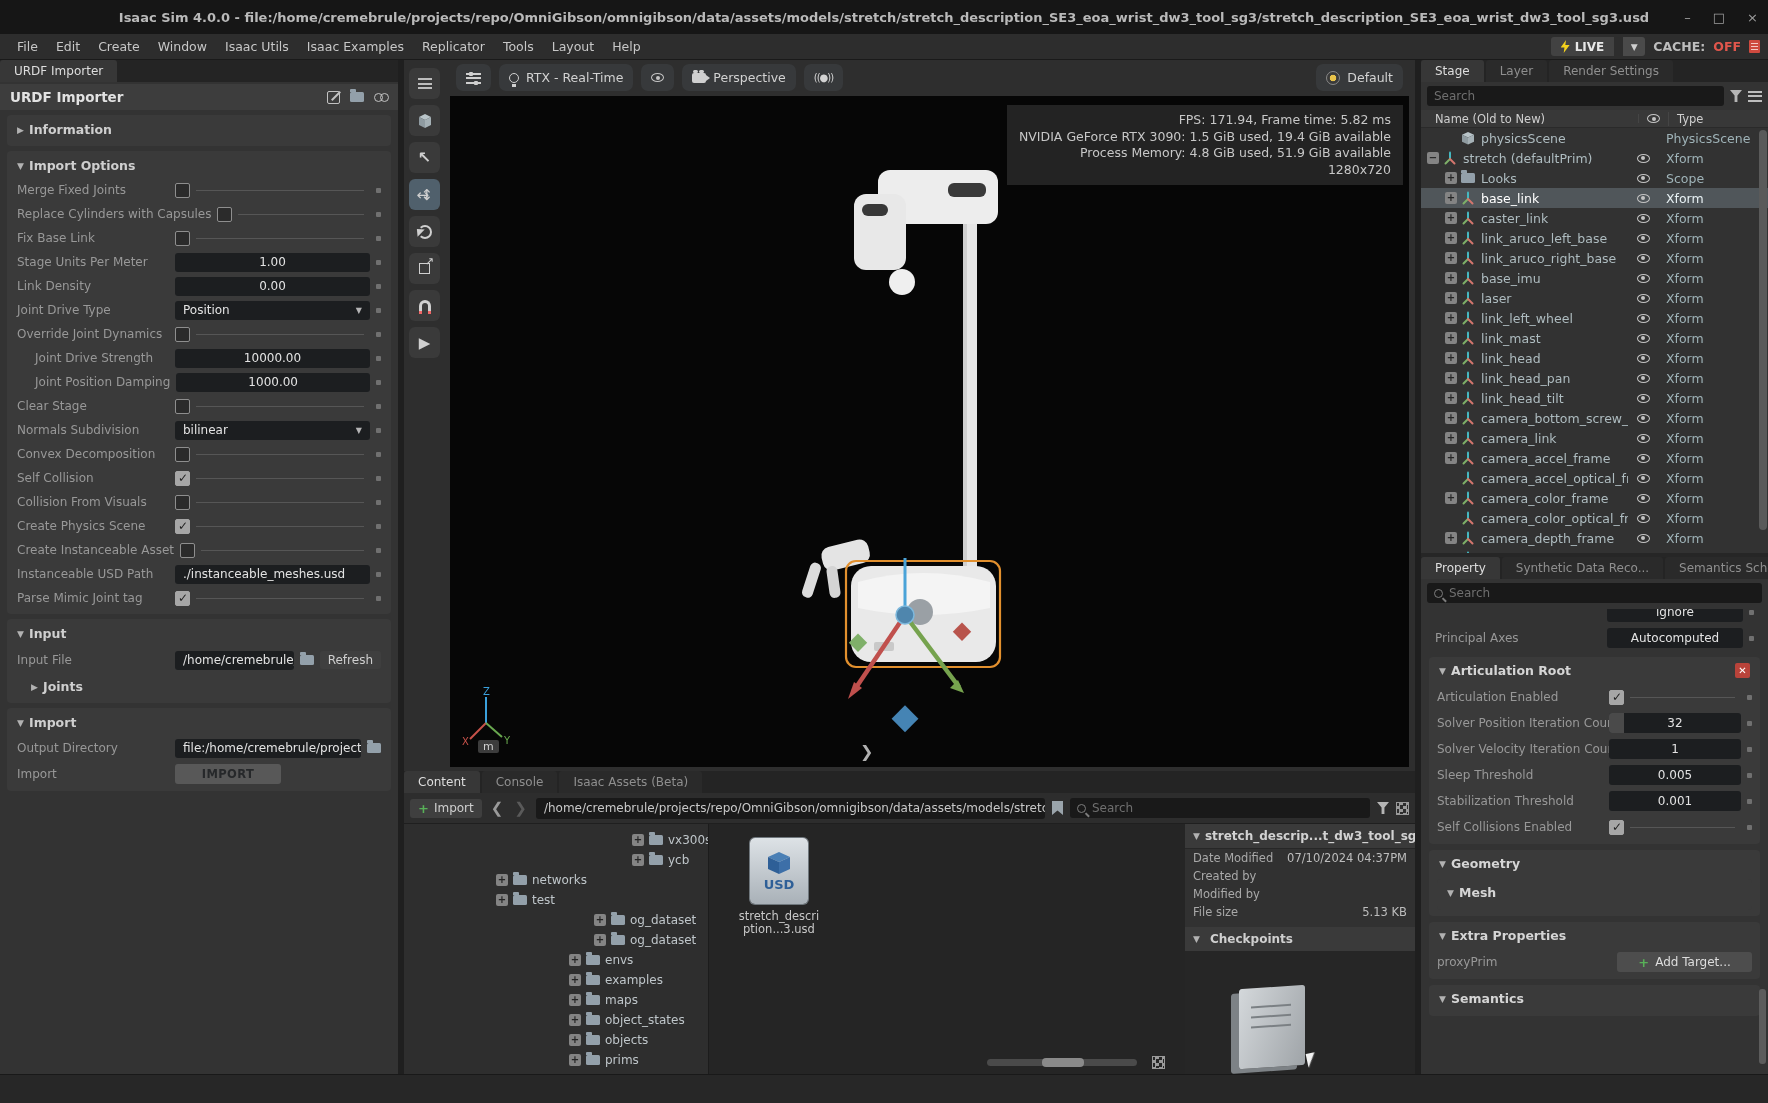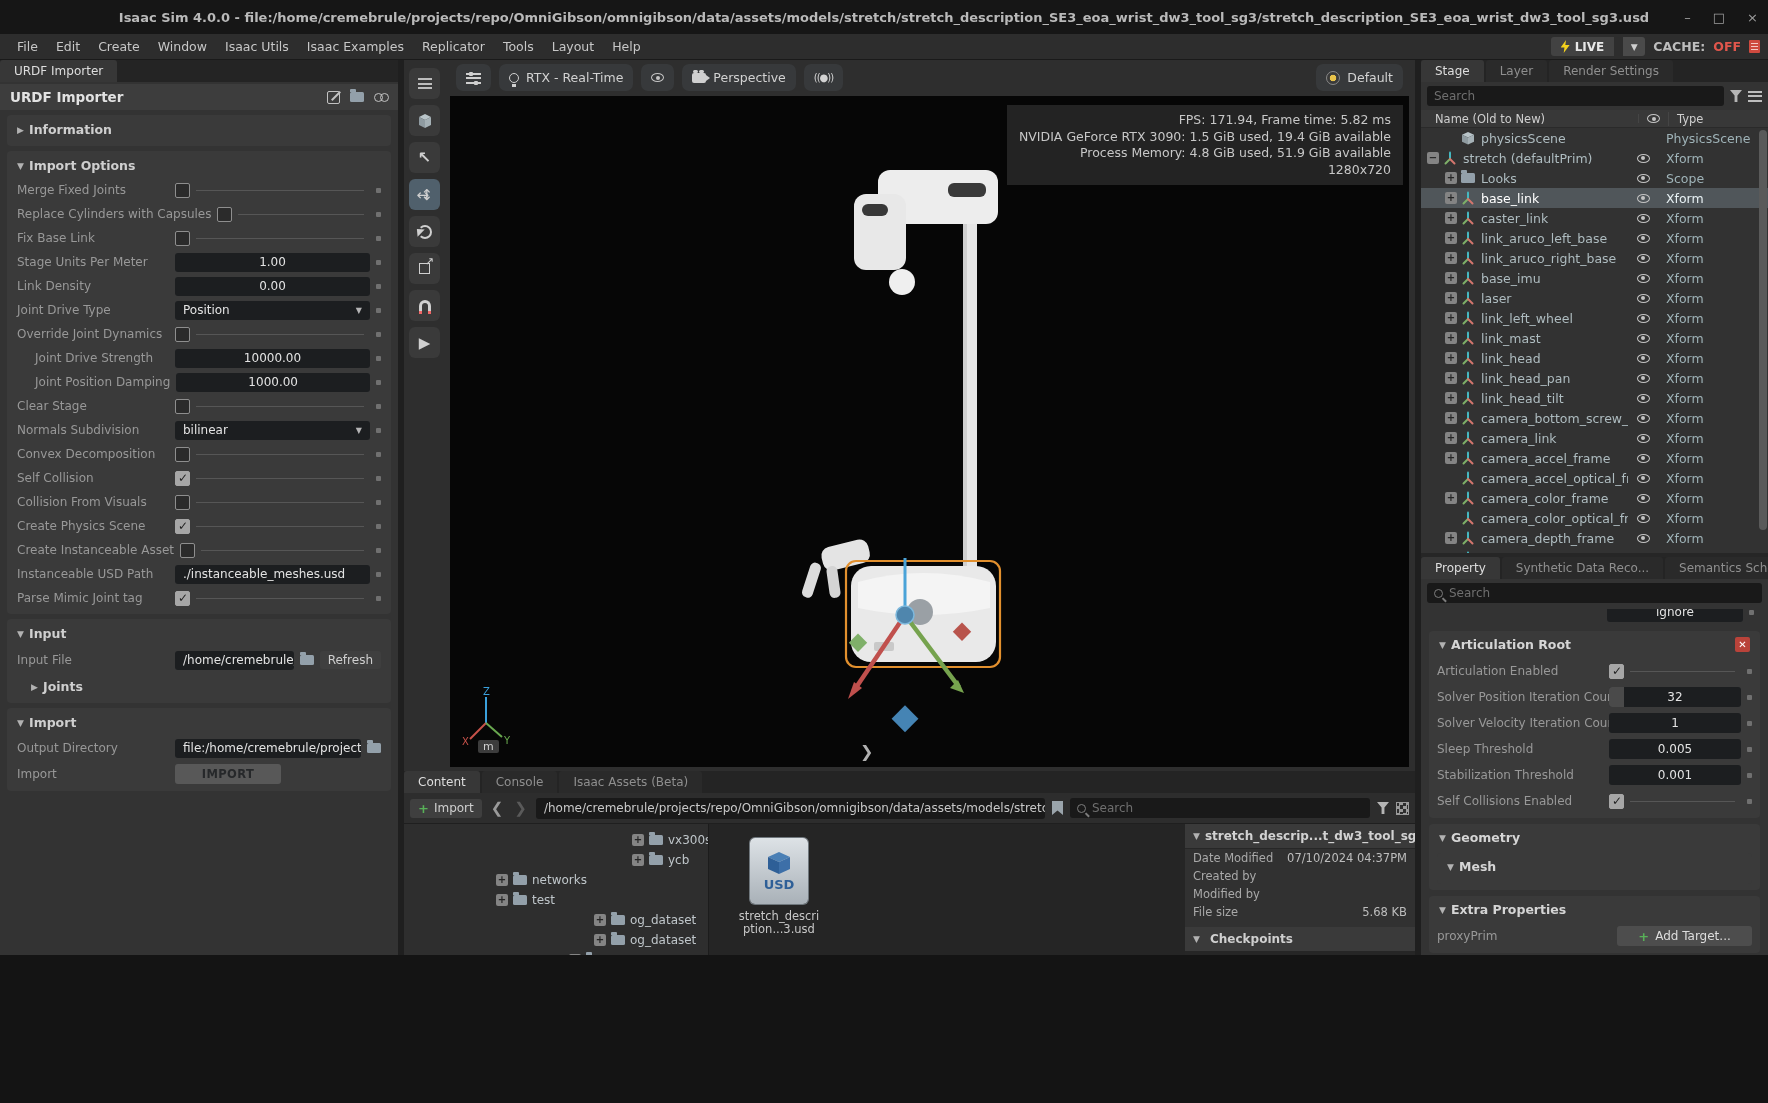--- a/index.html
+++ b/index.html
@@ -1,17 +1,17 @@
 <!DOCTYPE html>
 <html><head>
 <meta charset="utf-8">
 <style>
   html,body{margin:0;padding:0;background:#141414;}
   *{box-sizing:border-box;font-family:"DejaVu Sans","Liberation Sans",sans-serif;}
-  #root{position:relative;width:1768px;height:955px;background:#202020;overflow:hidden;color:#c9c9c9;font-size:12px;}
+  #root{position:relative;width:1768px;height:1103px;background:#202020;overflow:hidden;color:#c9c9c9;font-size:12px;}
 
   
   #titlebar{position:absolute;left:0;top:0;width:1768px;height:34px;background:#161616;display:flex;align-items:center;justify-content:center;}
   #titlebar .ttl{font-size:13px;font-weight:600;color:#b9b9b9;white-space:nowrap;overflow:hidden;max-width:1620px;}
   .winbtns{position:absolute;right:10px;top:0;height:34px;display:flex;gap:22px;align-items:center;color:#9d9d9d;font-size:13px;}
   #menubar{position:absolute;left:0;top:34px;width:1768px;height:26px;background:#2d2d2d;display:flex;align-items:center;padding:0 8px;border-bottom:1px solid #1a1a1a;}
   .menu-item{padding:0 9px;color:#c7c7c7;font-size:12.5px;}
   #menubar .right{margin-left:auto;display:flex;align-items:center;gap:8px;}
   .live-pill{display:flex;align-items:center;gap:5px;background:#424242;border-radius:3px 0 0 3px;padding:2px 10px;height:19px;}
   .live-txt{color:#e8e8e8;font-weight:700;font-size:12px;}
@@ -1049,20 +1049,25 @@
         </div>
       </div>
       <div id="prop-scroll">
         <div class="cutrow">
           <div class="prow">
             <span class="plabel"></span>
             <span class="pfield">ignore</span>
             <span class="dot"></span>
           </div>
         </div>
+        <div class="prow">
+          <span class="plabel">Principal Axes</span>
+          <span class="pfield">Autocomputed</span>
+          <span class="dot"></span>
+        </div>
 
         <div class="psec">
           <div class="psec-head">
             <span class="tri">▼</span>
             <span>Articulation Root</span>
             <span class="xbtn">✕</span>
           </div>
 
             <div class="prow">
               <span class="plabel">Articulation Enabled</span>
@@ -1295,21 +1300,21 @@
             <span class="v"></span>
           </div>
 
           <div class="inforow">
             <span>Modified by</span>
             <span class="v"></span>
           </div>
 
           <div class="inforow">
             <span>File size</span>
-            <span class="v">5.68 KB</span>
+            <span class="v">5.13 KB</span>
           </div>
 
         <div id="cb-checkpoints">
           <span class="tri">▼</span>
           <span>Checkpoints</span>
         </div>
         <div id="ckpt-area">
           <div class="bigdoc"></div>
           <div class="cursor-arrow"></div>
         </div>

